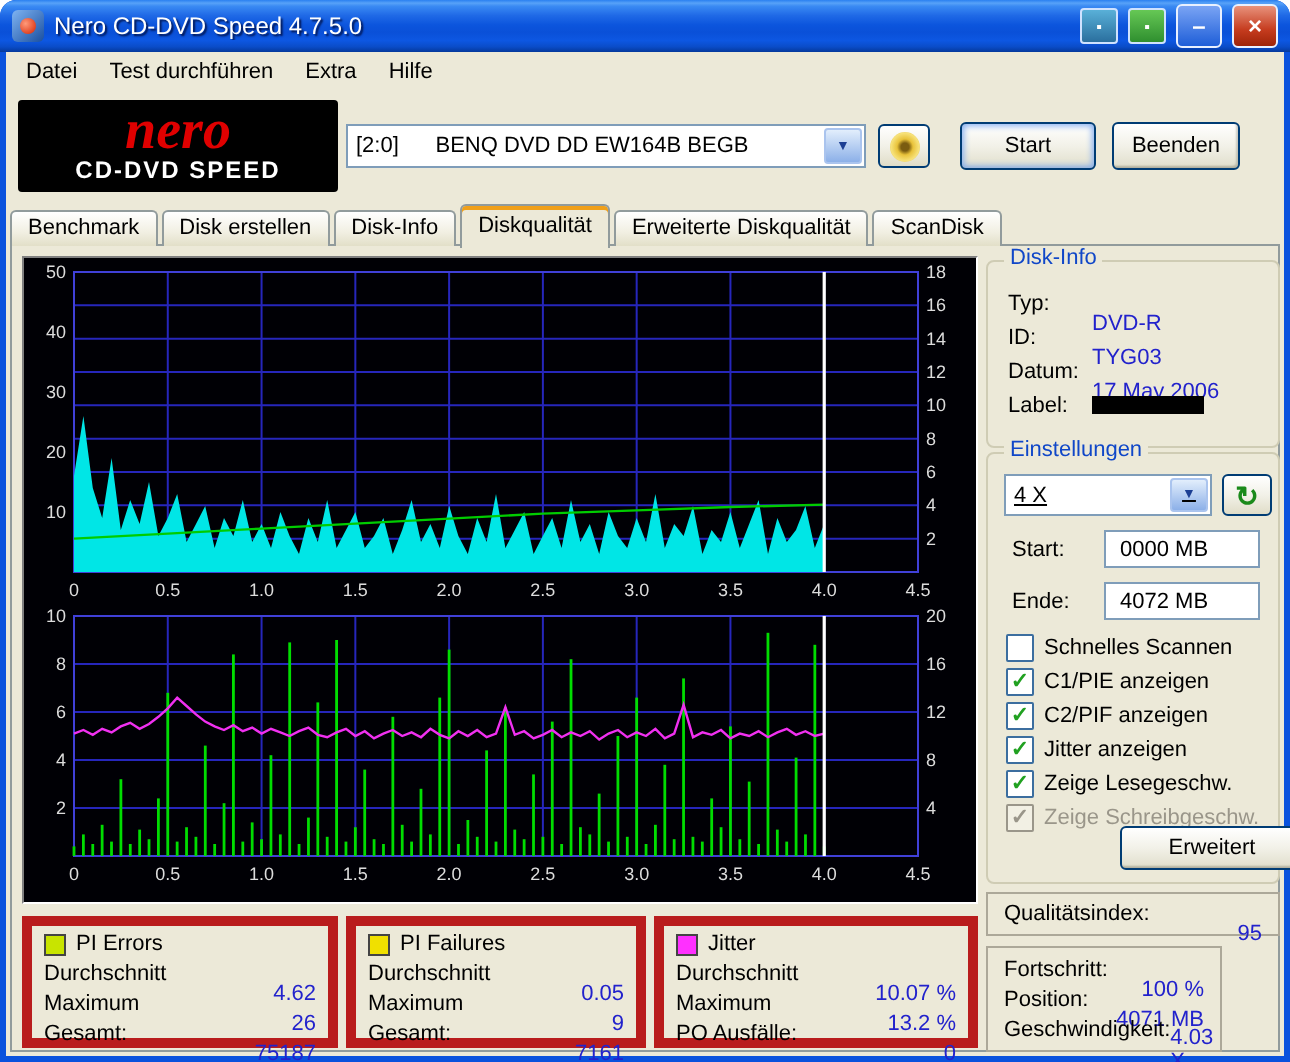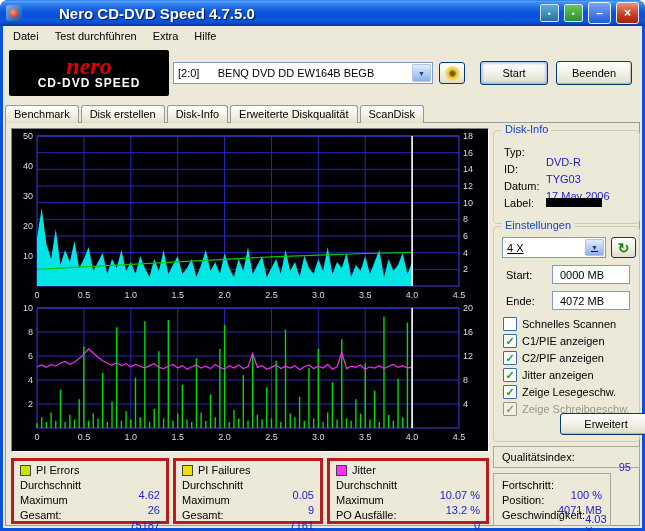--- a/index.html
+++ b/index.html
@@ -4,47 +4,47 @@
 <style>
   html,body{margin:0;padding:0;}
   body{width:645px;height:531px;font-family:"Liberation Sans",sans-serif;font-size:11px;color:#000;}
   .window{position:relative;width:645px;height:531px;background:#0a52dd;border-radius:8px 8px 0 0;overflow:hidden;}
   
   .titlebar{position:absolute;left:0;top:0;width:645px;height:26px;display:flex;align-items:center;gap:5px;padding:0 6px;box-sizing:border-box;
     background:linear-gradient(180deg,#2a80f0 0%,#58a2f8 6%,#3a8af3 12%,#1f69e6 30%,#0c55dd 48%,#0a50d8 62%,#0d57e2 78%,#0a4cc8 90%,#05399c 100%);
     border-radius:8px 8px 0 0;}
   .app-icon{width:16px;height:16px;border-radius:3px;background:linear-gradient(135deg,#7fb4f2,#1a4fa0);position:relative;flex:0 0 auto;}
   .app-icon::after{content:"";position:absolute;left:4px;top:4px;width:8px;height:8px;border-radius:50%;background:radial-gradient(circle at 35% 35%,#ff9a7a,#d42000);}
-  .title-text{color:#fff;font-weight:bold;font-size:15px;text-shadow:1px 1px 1px #00134d;flex:1;white-space:nowrap;overflow:hidden;margin-left:32px;}
+  .title-text{color:#fff;font-weight:normal;font-size:12px;text-shadow:1px 1px 1px #00134d;flex:1;white-space:nowrap;overflow:hidden;}
   .tb-badge{width:17px;height:16px;border:1px solid #cfe2ff;border-radius:2px;display:flex;align-items:center;justify-content:center;color:#fff;font-size:8px;}
   .tb-badge.b1{background:linear-gradient(180deg,#59b0d8,#2a6f9e);}
   .tb-badge.b2{background:linear-gradient(180deg,#66c855,#2f8f2f);}
   .tb-btn{width:21px;height:20px;border:1px solid #e8f0ff;border-radius:3px;display:flex;align-items:center;justify-content:center;color:#fff;font-weight:bold;font-size:12px;line-height:1;}
   .tb-btn.min{background:linear-gradient(180deg,#7aa4f4,#1e5ed8);}
   .tb-btn.close{background:linear-gradient(180deg,#e8927c,#c53b1e 60%,#9e2408);}
   
   .inner{position:absolute;left:3px;top:26px;width:639px;height:502px;background:#ECE9D8;}
   .menubar{height:20px;display:flex;align-items:center;padding-left:2px;}
   .menu-item{padding:2px 8px;}
   .client{position:absolute;left:0;top:20px;width:639px;height:482px;}
   
   .logo{position:absolute;left:6px;top:4px;width:160px;height:46px;background:#000;border-radius:2px;display:flex;flex-direction:column;align-items:center;justify-content:center;}
-  .logo-nero{color:#e00000;font-family:"Liberation Serif",serif;font-style:italic;font-weight:bold;font-size:24px;line-height:0.85;}
+  .logo-nero{color:#e00000;font-family:"Liberation Serif",serif;font-style:italic;font-weight:bold;font-size:28px;line-height:0.85;}
   .logo-sub{color:#fff;font-weight:bold;font-size:12px;letter-spacing:1px;}
   .combo{position:absolute;background:#fff;border:1px solid #7F9DB9;display:flex;align-items:center;box-sizing:border-box;padding-left:4px;}
   .combo.drive{left:170px;top:16px;width:260px;height:22px;}
   .combo-text{flex:1;white-space:pre;overflow:hidden;}
   .combo-arrow{width:17px;align-self:stretch;margin:1px;background:linear-gradient(180deg,#e2eefc,#8cb0e8);border:1px solid #aac4ee;border-radius:2px;display:flex;align-items:center;justify-content:center;color:#1c3f94;font-size:7px;}
   .iconbtn{position:absolute;border:1px solid #003C74;border-radius:3px;background:linear-gradient(180deg,#ffffff,#f2f1e8 50%,#e0ddc8);display:flex;align-items:center;justify-content:center;padding:0;}
   .iconbtn.eject{left:436px;top:16px;width:26px;height:22px;}
   .disc-icon{width:15px;height:15px;border-radius:50%;background:radial-gradient(circle,#7a5c10 0 2px,#e8c23a 4px,#f7e27a 7px,#caa22a 10px,#8a6a14 11px);}
   .xpbtn{position:absolute;height:24px;border:1px solid #003C74;border-radius:3px;font-family:inherit;font-size:11px;color:#000;
     background:linear-gradient(180deg,#ffffff,#f2f1e8 50%,#e3e1d0 92%,#d0cdb8);box-shadow:inset -1px -1px 1px rgba(120,120,105,.35);}
   .xpbtn.start{left:477px;top:15px;width:68px;box-shadow:inset 0 0 3px 1px #86aff0;}
-  .xpbtn.quit{left:553px;top:15px;width:76px;}
+  .xpbtn.quit{left:553px;top:15px;width:64px;}
   
   .tabpage{position:absolute;left:2px;top:76px;width:635px;height:404px;border:1px solid #919B9C;background:#ECE9D8;box-sizing:border-box;}
   .tabs{position:absolute;left:2px;top:56px;height:21px;display:flex;align-items:flex-end;z-index:2;}
   .tab{height:17px;line-height:17px;padding:0 8px;border:1px solid #919B9C;border-bottom:none;border-radius:3px 3px 0 0;background:linear-gradient(180deg,#ffffff,#f1efe2 60%,#e2dfc8);margin-right:2px;}
   .tab.active{height:21px;line-height:20px;background:#ECE9D8;box-shadow:inset 0 2px 0 #f0a01a;margin-bottom:-1px;position:relative;z-index:3;}
   
   .chartbox{position:absolute;left:8px;top:82px;width:478px;height:324px;background:#000005;border:1px solid;border-color:#808080 #fff #fff #808080;padding:1px;box-sizing:border-box;z-index:2;}
   .chartbox svg{display:block;font-family:"Liberation Sans",sans-serif;}
   
   .group{position:absolute;border:1px solid #CFCCB4;border-radius:4px;box-sizing:border-box;z-index:2;}
@@ -68,21 +68,21 @@
   .cbrow.disabled .cb{border-color:#9a968a;background:#f2f0e4;}
   .cbrow.disabled .tick{color:#9a968a;}
   .xpbtn.adv{left:66px;top:186px;width:92px;height:22px;position:absolute;}
   
   .qbox{position:absolute;left:490px;top:400px;width:147px;height:22px;border:1px solid #ACA899;box-sizing:border-box;display:flex;align-items:center;padding:0 8px;z-index:2;gap:24px;}
   .qbox .lbl{flex:1;}
   .pbox{position:absolute;left:490px;top:427px;width:118px;height:53px;border:1px solid #ACA899;box-sizing:border-box;padding:3px 8px;z-index:2;}
   .pbox .row{display:flex;height:15px;align-items:center;}
   .pbox .lbl{flex:1;}
   
-  .stat{position:absolute;top:412px;height:66px;border:3px solid #b91c1c;box-sizing:border-box;z-index:2;}
+  .stat{position:absolute;top:412px;height:66px;border:5px solid #b91c1c;box-sizing:border-box;z-index:2;}
   .stat.s0{left:8px;width:158px;}
   .stat.s1{left:170px;width:150px;}
   .stat.s2{left:324px;width:162px;}
   .stat .hdr{display:flex;align-items:center;gap:5px;padding:3px 6px 1px;}
   .swatch{width:9px;height:9px;border:1px solid #444;flex:0 0 auto;}
   .stat .row{display:flex;padding:0 6px;height:15px;align-items:center;}
   .stat .row .lbl{flex:1;}
 </style>
 </head>
 <body>
@@ -118,20 +118,21 @@
       <button class="iconbtn eject">
         <span class="disc-icon"></span>
       </button>
       <button class="xpbtn start">Start</button>
       <button class="xpbtn quit">Beenden</button>
 
       <div class="tabs">
         <div class="tab">Benchmark</div>
         <div class="tab">Disk erstellen</div>
         <div class="tab">Disk-Info</div>
+        <div class="tab active">Diskqualität</div>
         <div class="tab">Erweiterte Diskqualität</div>
         <div class="tab">ScanDisk</div>
       </div>
 
       <div class="chartbox">
         <svg id="charts-svg" width="474" height="320">
             <rect x="0" y="0" width="474" height="320" fill="#000005"></rect>
             <line x1="70.88888888888889" y1="6" x2="70.88888888888889" y2="156" stroke="#2626bb" stroke-width="1"></line>
             <line x1="117.77777777777777" y1="6" x2="117.77777777777777" y2="156" stroke="#2626bb" stroke-width="1"></line>
             <line x1="164.66666666666666" y1="6" x2="164.66666666666666" y2="156" stroke="#2626bb" stroke-width="1"></line>

